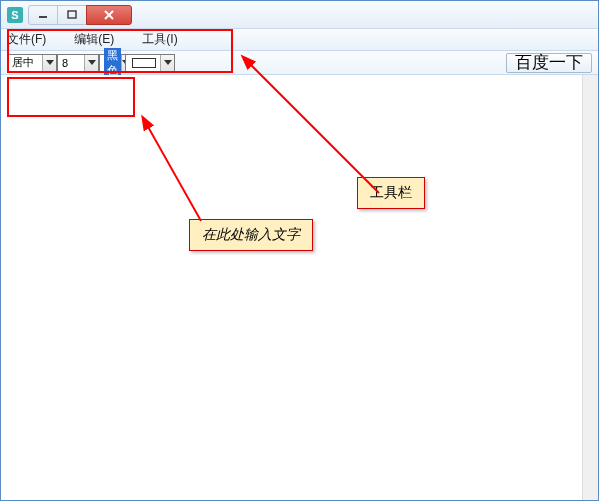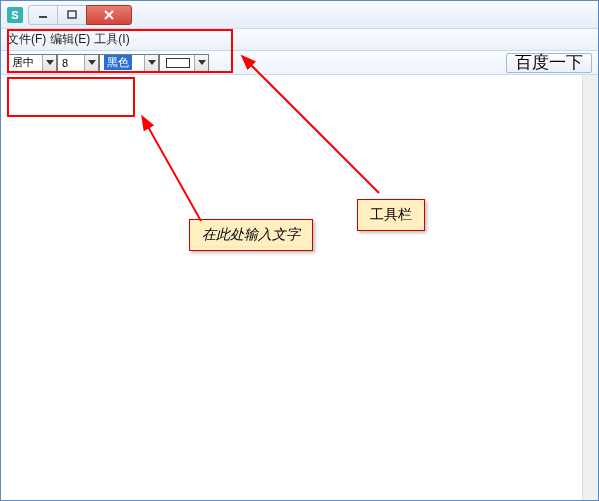--- a/index.html
+++ b/index.html
@@ -70,21 +70,21 @@
   }
   .win-btn svg { display: block; }
   
   .menubar {
     height: 22px;
     background: linear-gradient(#f9fcff, #eaf1fa);
     border-bottom: 1px solid #c9d9ec;
     display: flex;
     align-items: center;
     padding: 0 6px;
-    gap: 4px;
+    gap: 28px;
   }
   .menu-item { color: #222; cursor: default; }
   
   .toolbar {
     height: 24px;
     background: linear-gradient(#f9fcff, #eef4fb);
     border-bottom: 1px solid #c9d9ec;
     display: flex;
     align-items: center;
     padding: 0 6px;
@@ -210,21 +210,21 @@
     </div>
     <div class="combo" style="width:42px">
       <span>8</span>
       <span style="flex:1"></span>
       <span class="arrow">
         <svg width="8" height="6">
             <polygon points="0,0 8,0 4,5" fill="#333"></polygon>
           </svg>
       </span>
     </div>
-    <div class="combo" style="width:60px">
+    <div class="combo" style="width:26px">
       <span class="selected">黑色</span>
       <span style="flex:1"></span>
       <span class="arrow">
         <svg width="8" height="6">
             <polygon points="0,0 8,0 4,5" fill="#333"></polygon>
           </svg>
       </span>
     </div>
     <div class="combo" style="width:50px">
       <span class="swatch"></span>
@@ -242,21 +242,21 @@
   <div class="content">
     <div class="scrollbar-v"></div>
   </div>
 
   <div class="overlay">
 
     <div class="redbox" style="left:6px; top:28px; width:226px; height:44px;"></div>
 
     <div class="redbox" style="left:6px; top:76px; width:128px; height:40px;"></div>
 
-    <div class="callout" style="left:356px; top:198px;font-family:Liberation Mono, monospace;">工具栏</div>
+    <div class="callout" style="left:356px; top:176px;font-family:Liberation Mono, monospace;">工具栏</div>
 
     <div class="callout" style="left:188px; top:218px;font-style:italic;">在此处输入文字</div>
 
     <svg class="arrow-svg" style="left:0;top:0" width="599" height="501">
       <defs>
         <marker id="ah1" markerWidth="10" markerHeight="10" refX="2" refY="3" orient="auto">
           <path d="M0,0 L0,6 L8,3 z" fill="#f00"></path>
         </marker>
       </defs>
       <line x1="378" y1="192" x2="248" y2="62" stroke="#f00" stroke-width="2" marker-end="url(#ah1)"></line>

